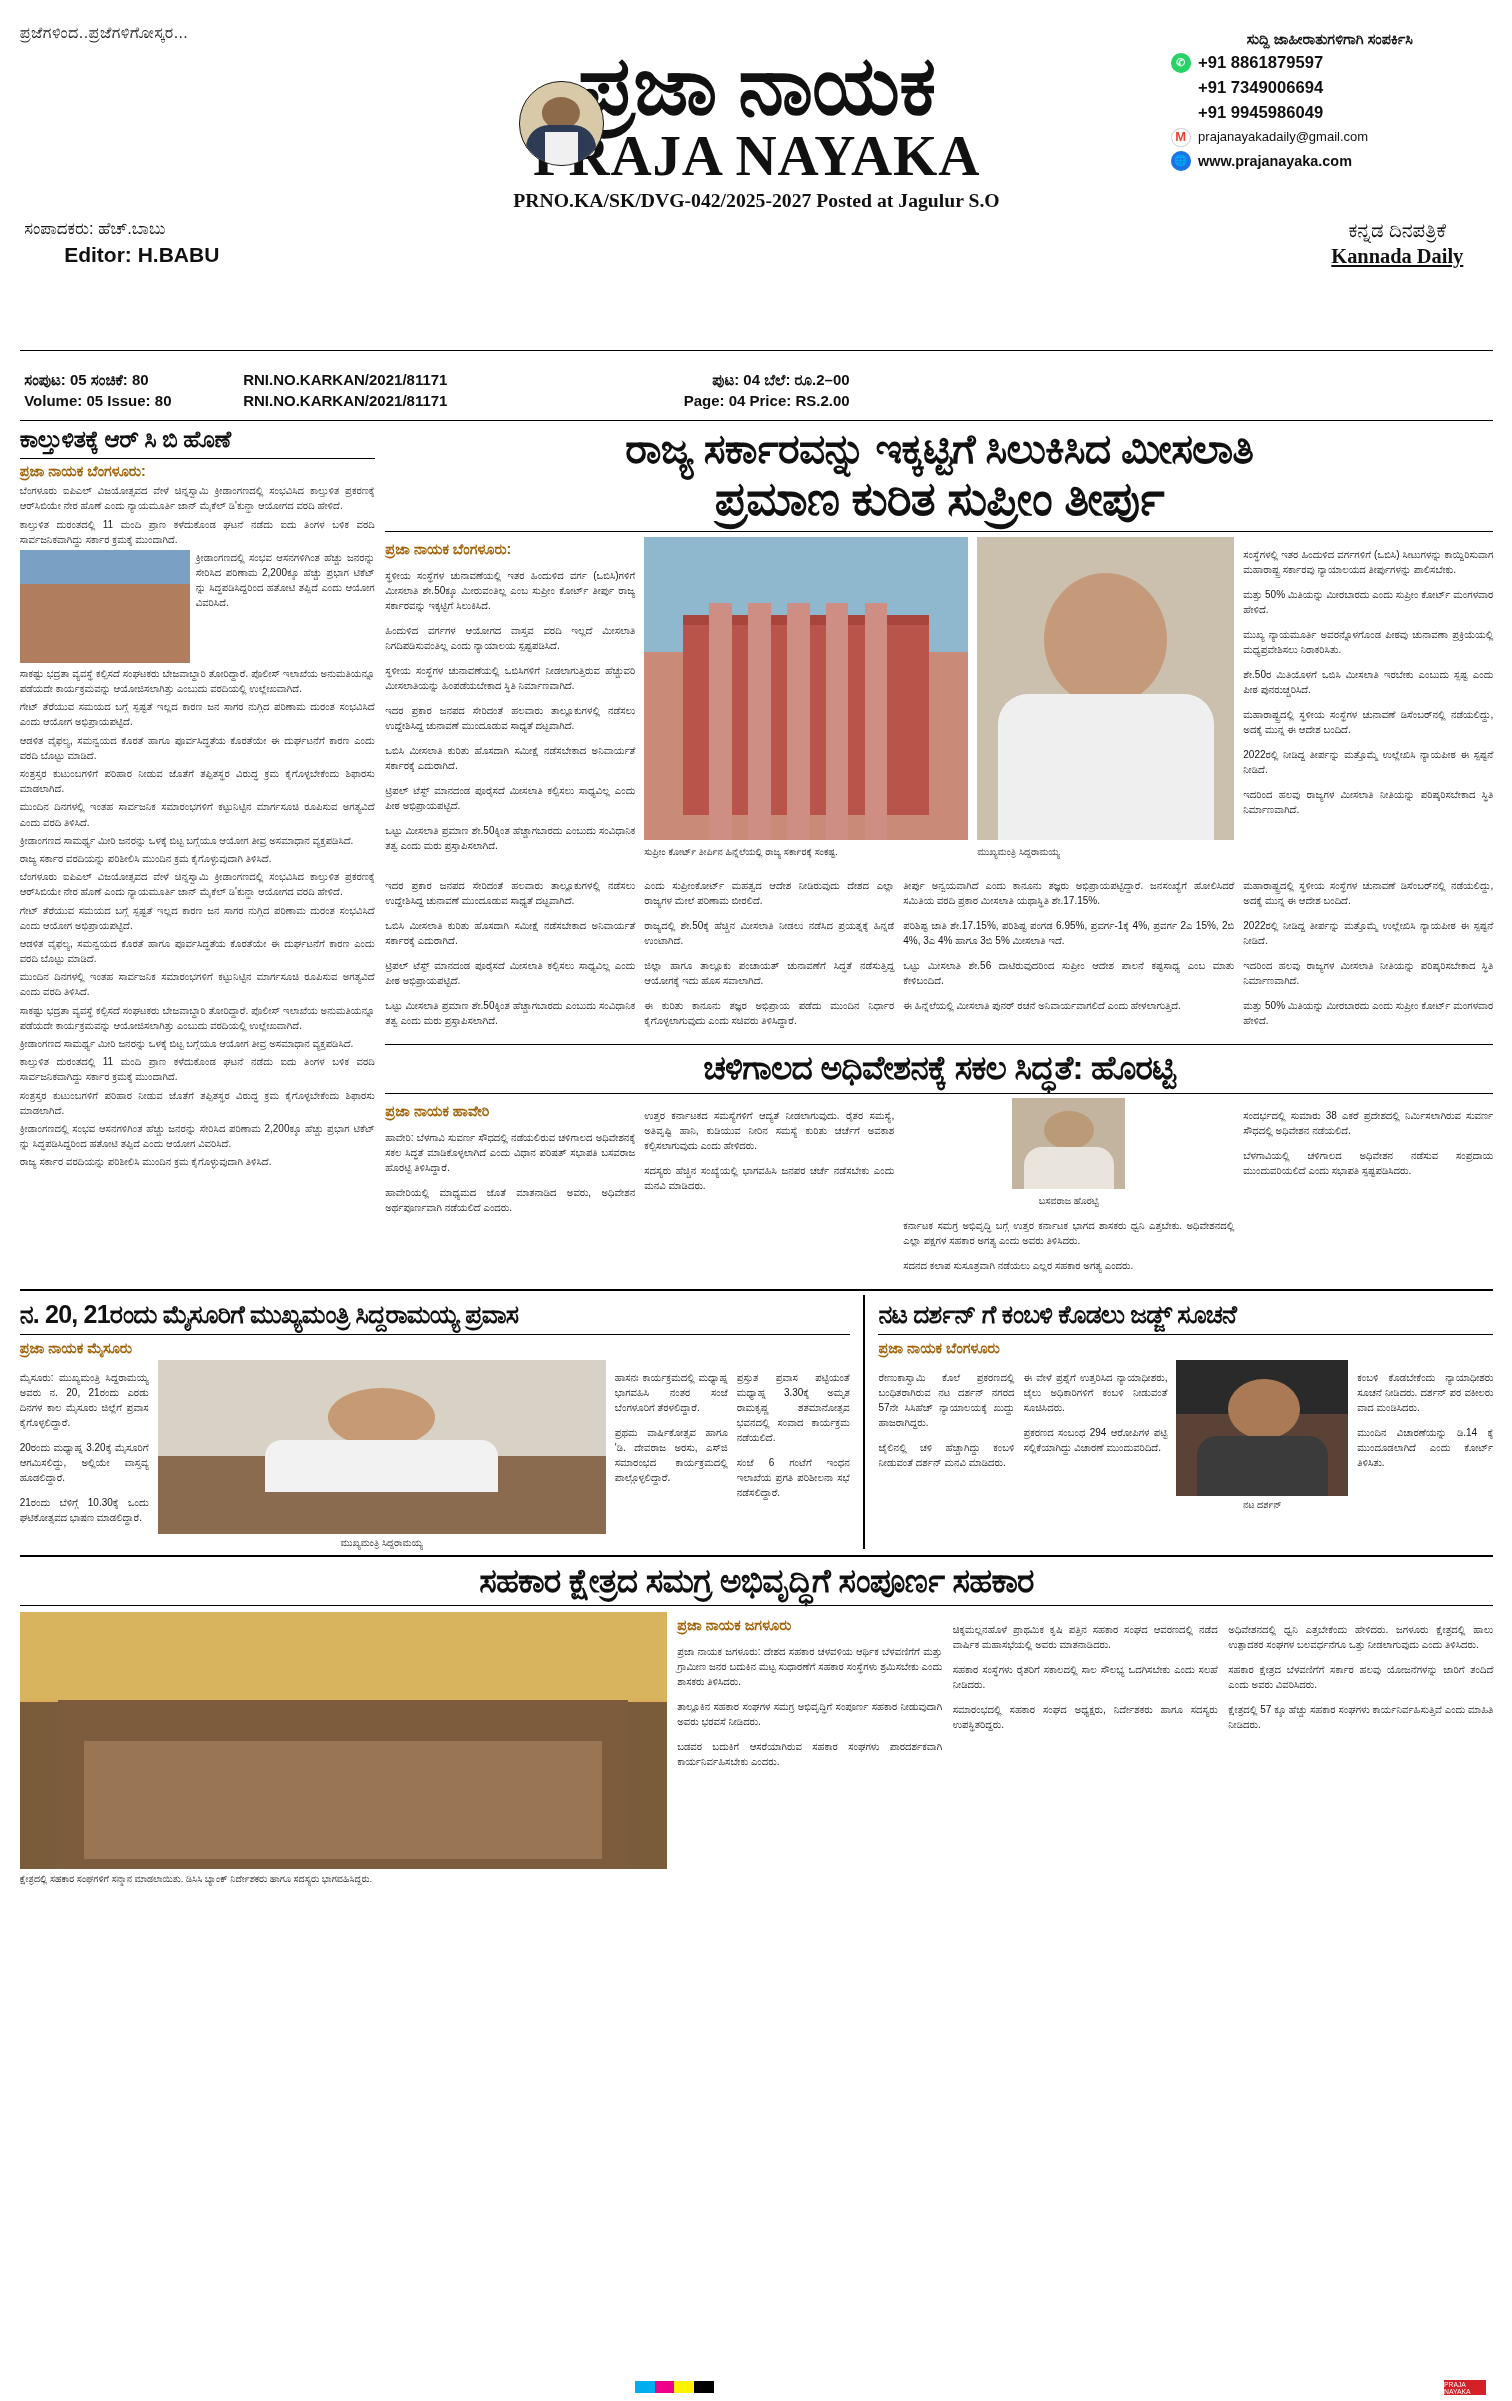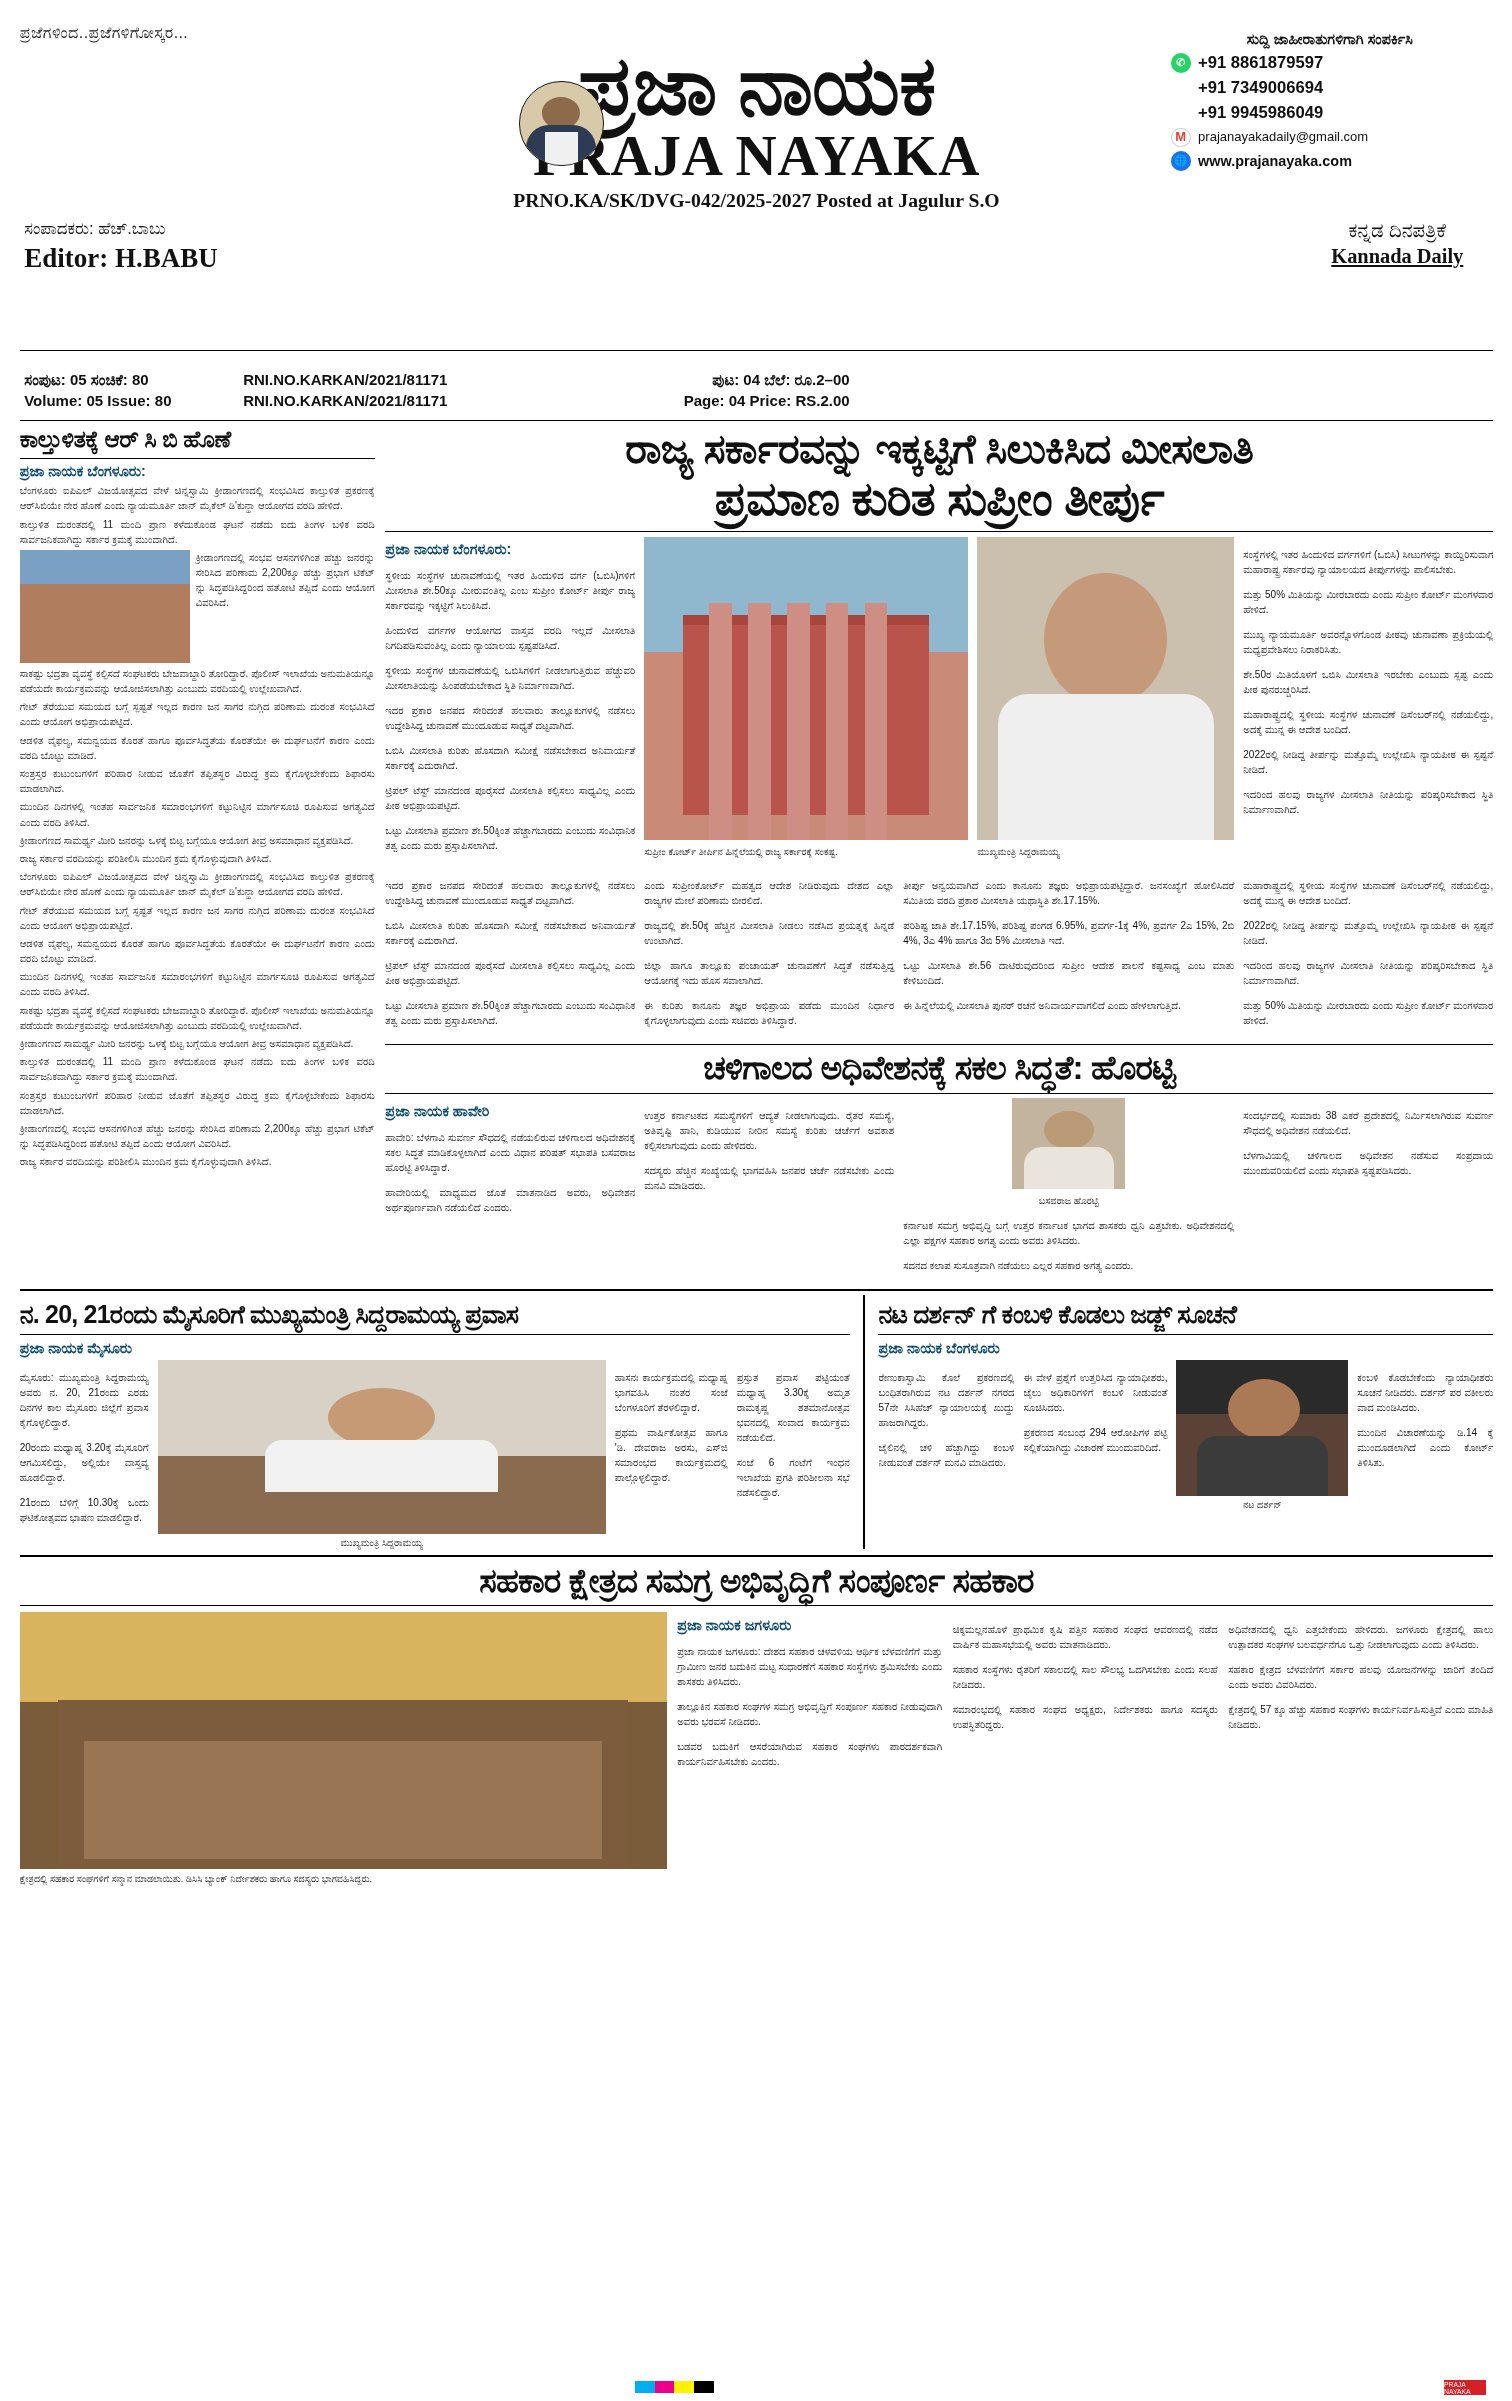--- a/index.html
+++ b/index.html
@@ -37,41 +37,41 @@
   .contact-line { display:flex; align-items:center; gap:7.6px; margin-top:3.8px; font-weight:bold; font-size:16.6px; color:#111; }
   .ic { width:19.7px; height:19.7px; border-radius:50%; flex:0 0 19.7px; display:flex; align-items:center; justify-content:center; color:#fff; font-size:10.6px; font-weight:bold; }
   .ic.wa { background:#25D366; }
   .ic.gm { background:#ffffff; color:#EA4335; border:0.8px solid #ccc; font-size:13px; }
   .ic.web { background:#1a73e8; }
   .ic.blank { background:transparent; }
   .contact-line .mailtxt { font-size:13px; font-weight:normal; }
   .contact-line .webtxt { font-size:14.4px; font-weight:bold; }
 
   .editor-left { position:absolute; left:4.5px; top:203px; font-size:16.6px; line-height:1.4; }
-  .editor-left .b { font-family:Liberation Serif, serif; font-weight:bold; font-size:27px; }
+  .editor-left .b { font-family:Liberation Sans, sans-serif; font-weight:bold; font-size:21px;margin-left:40px; }
   .kan-daily { position:absolute; right:30px; top:203px; text-align:center; font-size:19.7px; line-height:1.35; }
   .kan-daily .b { font-family:"Liberation Serif", serif; font-weight:bold; font-size:20.4px;text-decoration:underline; }
 
   .rule { border-top:1.5px solid #000; margin:3px 0; }
 
   .infobar { display:flex; font-size:15px; line-height:1.45; padding:3px 4.5px 4.5px 4.5px; font-weight:bold; }
   .infobar .col { padding-right:13.6px;margin-top:12px; }
   .infobar .c1 { width:219px; }
   .infobar .c2 { width:393px; }
   .infobar .c3 { flex:1; }
 
   
   .topgrid { display:flex; gap:10.6px; margin-top:4.5px; }
   .leftcol { width:355px; flex:0 0 355px; }
   .rightcol { flex:1; }
 
   .hl-kan {
     font-size:23px; font-weight:bold; line-height:1.25; letter-spacing:-0.4px; color:#111;
   }
-  .hd-red { color:#0c4a6e; font-weight:bold; font-size:14.4px; margin:4.5px 0 3px; }
+  .hd-red { color:#a16207; font-weight:bold; font-size:14.4px; margin:4.5px 0 3px; }
   .body-kan { font-size:10px; line-height:1.52; text-align:justify; color:#1a1a1a; }
   .body-kan p { margin:0 0 3px; }
 
   .lead-head {
     font-size:41px; line-height:1.12; font-weight:bold; text-align:center;
     letter-spacing:-0.8px; color:#111; margin:1.5px 0 6px;
   }
   .lead-head .l2 { font-size:47px; }
 
   .photo { background:#cbd5d8; position:relative; overflow:hidden; }

